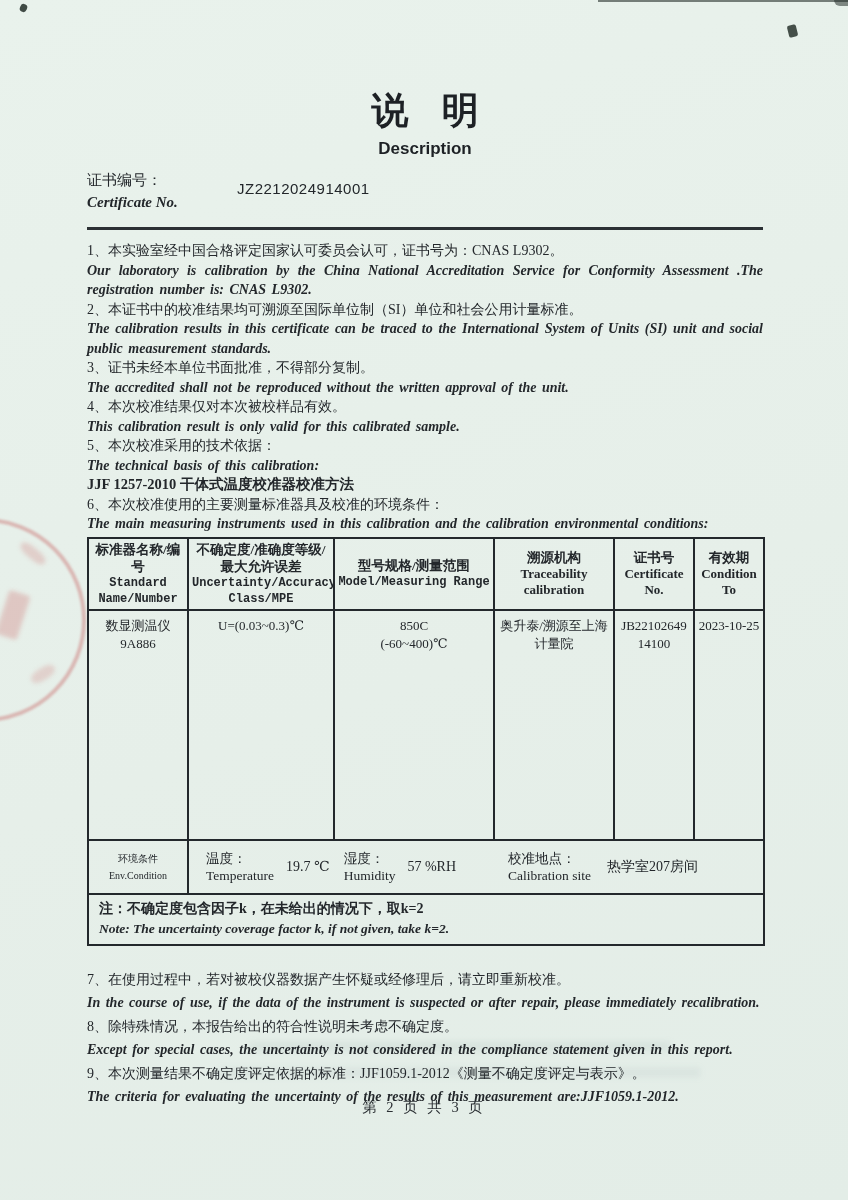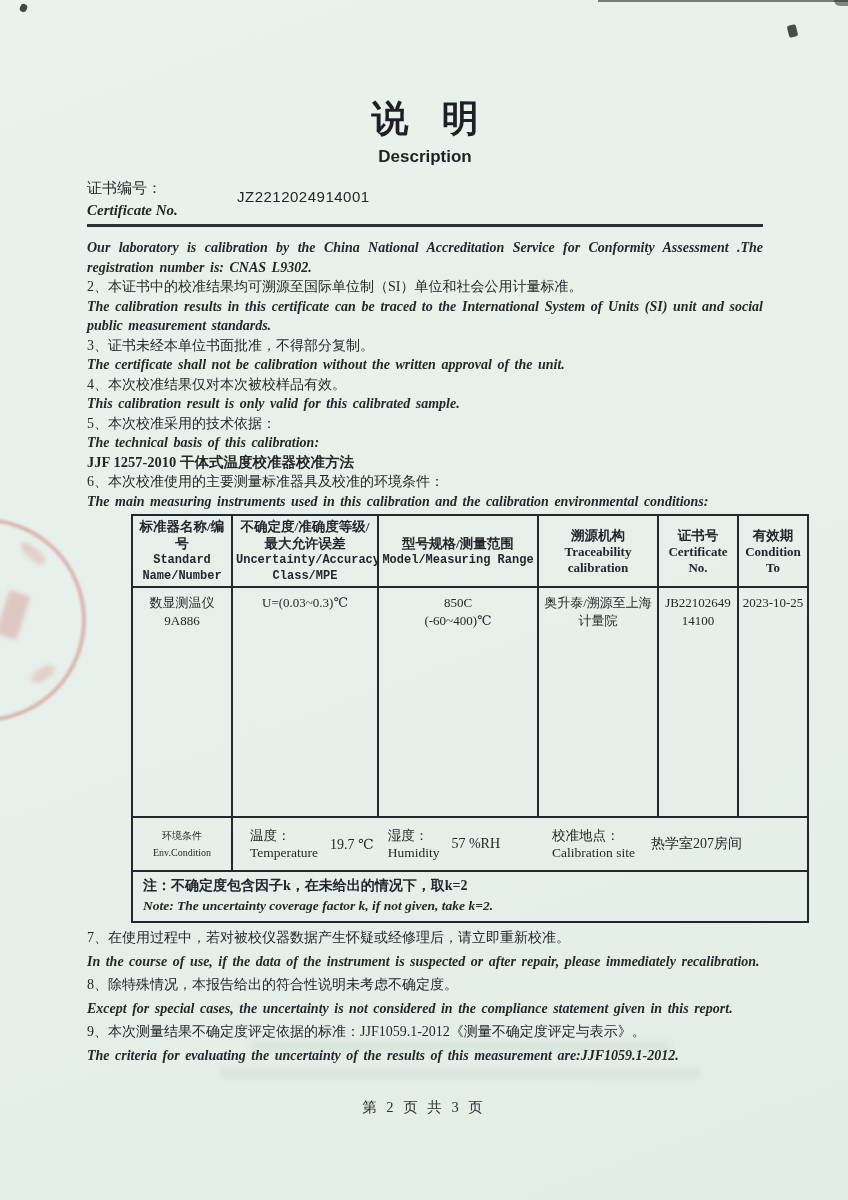--- a/index.html
+++ b/index.html
@@ -2,47 +2,47 @@
 <html><head>
 <meta charset="utf-8">
 <style>
   html,body{margin:0;padding:0;background:#9aa39e;}
   .page{
     position:relative;width:848px;height:1200px;margin:0 auto;
     background:linear-gradient(160deg,#e9f2ec 0%,#e6efe9 55%,#e3ede7 100%);
     font-family:"Liberation Serif","DejaVu Serif",serif;
     color:#23272b;overflow:hidden;
   }
-  .content{position:absolute;left:87px;width:676px;top:8px;}
+  .content{position:absolute;left:87px;width:676px;top:0;}
 
   
   .title{margin-top:86px;text-align:center;font-size:37px;font-weight:700;
     letter-spacing:12px;text-indent:12px;color:#1d2125;}
   .subtitle{text-align:center;font-family:"Liberation Sans","DejaVu Sans",sans-serif;
     font-weight:700;font-size:17px;margin-top:3px;color:#1d2125;}
   .certrow{display:flex;align-items:center;margin-top:10px;
-    border-bottom:3px solid #2b3034;padding-bottom:3px;}
+    border-bottom:3px solid #2b3034;padding-bottom:14px;}
   .certlabels{min-width:118px;}
   .cert-cn{font-size:15px;line-height:22px;}
   .cert-en{font-size:15px;font-weight:700;font-style:italic;line-height:22px;}
   .certno{font-family:"Liberation Sans","DejaVu Sans",sans-serif;font-size:15px;
     letter-spacing:.5px;margin-left:32px;position:relative;top:-3px;}
 
   
   .paras{margin-top:11px;}
   .cn{font-size:14px;line-height:19.5px;margin:0;}
   .en{font-size:14px;line-height:19.5px;margin:0;font-weight:700;font-style:italic;
     text-align:justify;word-spacing:2px;}
   .en.last-left{text-align:left;}
   .basis{font-size:14.5px;line-height:19.5px;margin:0;font-weight:700;}
   .paras2 .cn,.paras2 .en{line-height:23.5px;}
-  .paras2{margin-top:3px;}
-
-  
-  table.std{border-collapse:collapse;table-layout:fixed;width:676px;margin-top:3px;margin-left:44px;}
+  .paras2{margin-top:22px;}
+
+  
+  table.std{border-collapse:collapse;table-layout:fixed;width:676px;margin-top:3px;}
   table.std th,table.std td{border:2px solid #23282c;padding:2px 3px;
     text-align:center;vertical-align:middle;overflow:hidden;}
   .hcn{font-size:13.5px;font-weight:700;line-height:17px;}
   .hen{font-size:13px;font-weight:700;line-height:16px;}
   .hen.mono{font-family:"Liberation Mono","DejaVu Sans Mono",monospace;font-size:12px;}
   tr.datarow td{height:220px;vertical-align:top;padding-top:6px;font-size:13px;line-height:18px;}
   tr.envrow td{height:48px;}
   .env-label-cn,.env-label-en{font-size:10px;line-height:17px;}
   .envflex{display:flex;align-items:center;text-align:left;padding:0 6px 0 14px;}
   .envgroup{font-size:13.5px;line-height:17px;}
@@ -103,25 +103,26 @@
 
     <div class="certrow">
       <div class="certlabels">
         <div class="cert-cn">证书编号：</div>
         <div class="cert-en">Certificate No.</div>
       </div>
       <div class="certno">JZ2212024914001</div>
     </div>
 
     <div class="paras">
+      <p class="cn">1、本实验室经中国合格评定国家认可委员会认可，证书号为：CNAS L9302。</p>
       <p class="en">Our laboratory is calibration by the China National Accreditation Service for Conformity Assessment .The registration number is: CNAS L9302.</p>
       <p class="cn">2、本证书中的校准结果均可溯源至国际单位制（SI）单位和社会公用计量标准。</p>
       <p class="en">The calibration results in this certificate can be traced to the International System of Units (SI) unit and social public measurement standards.</p>
       <p class="cn">3、证书未经本单位书面批准，不得部分复制。</p>
-      <p class="en last-left">The certificate shall not be calibration without the written approval of the unit.</p>
+      <p class="en last-left">The accredited shall not be reproduced without the written approval of the unit.</p>
       <p class="cn">4、本次校准结果仅对本次被校样品有效。</p>
       <p class="en last-left">This calibration result is only valid for this calibrated sample.</p>
       <p class="cn">5、本次校准采用的技术依据：</p>
       <p class="en last-left">The technical basis of this calibration:</p>
       <p class="basis">JJF 1257-2010 干体式温度校准器校准方法</p>
       <p class="cn">6、本次校准使用的主要测量标准器具及校准的环境条件：</p>
       <p class="en last-left">The main measuring instruments used in this calibration and  the calibration environmental conditions:</p>
     </div>
 
     <table class="std">

